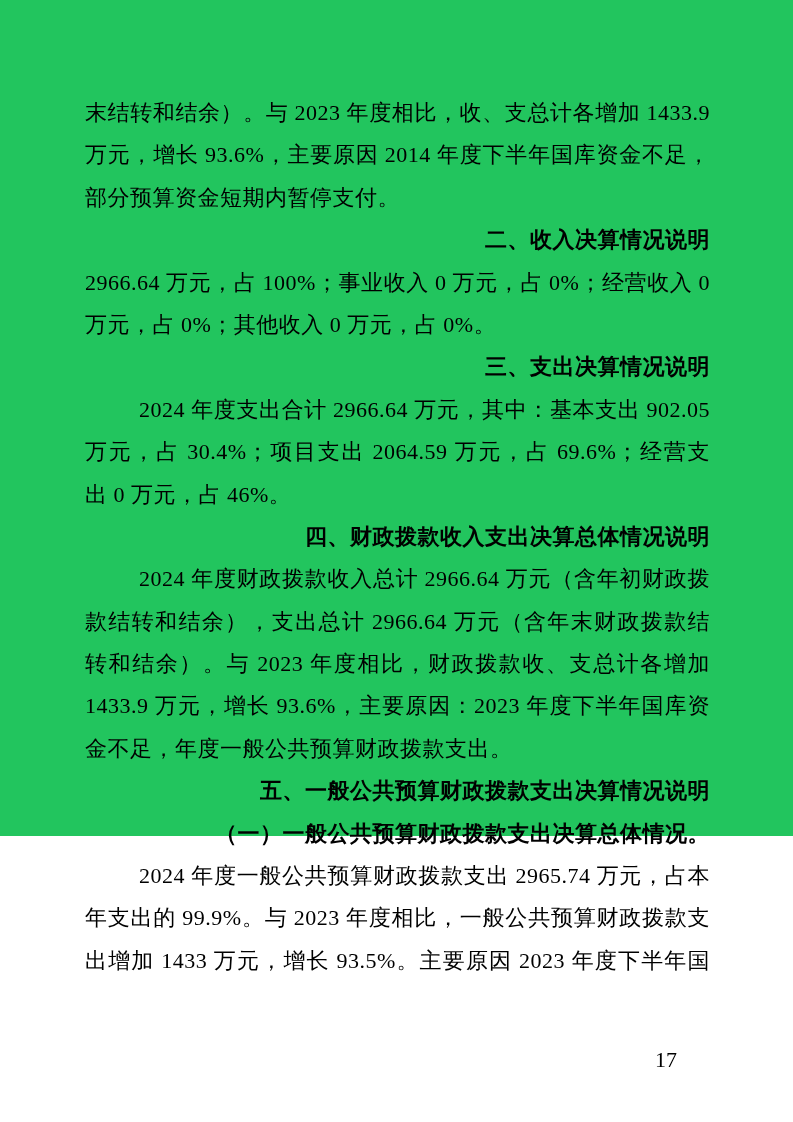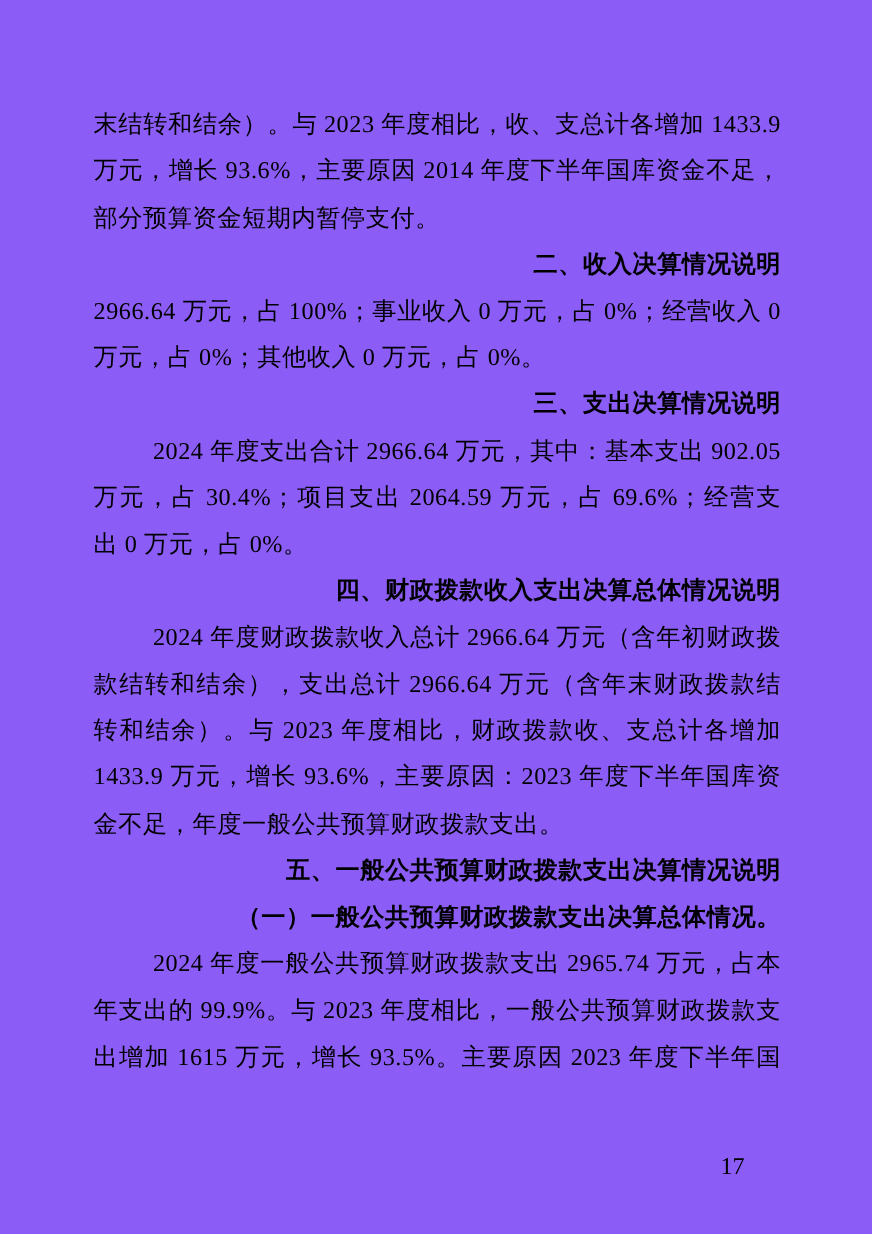--- a/index.html
+++ b/index.html
@@ -11,22 +11,22 @@
     width: 793px;
     height: 1122px;
     position: relative;
     overflow: hidden;
     color: #000000;
     font-family: "Liberation Serif", "DejaVu Serif", serif;
   }
   .page {
     position: absolute;
     left: 0; top: 0;
-    width: 793px; height: 1122px;
-    background: #8b5cf6;
+    width: 793px; height: 836px;
+    background: #22c55e;
   }
   .content {
     position: absolute;
     left: 85px;
     top: 92px;
     width: 625px;
   }
   .line {
     font-size: 22px;
     line-height: 42.4px;
@@ -80,31 +80,31 @@
     <div class="line">万元，增长 93.6%，主要原因 2014 年度下半年国库资金不足，</div>
     <div class="line end">部分预算资金短期内暂停支付。</div>
 
     <div class="heading">二、收入决算情况说明</div>
     <div class="line">2966.64 万元，占 100%；事业收入 0 万元，占 0%；经营收入 0</div>
     <div class="line end">万元，占 0%；其他收入 0 万元，占 0%。</div>
 
     <div class="heading">三、支出决算情况说明</div>
     <div class="line indent">2024 年度支出合计 2966.64 万元，其中：基本支出 902.05</div>
     <div class="line">万元，占 30.4%；项目支出 2064.59 万元，占 69.6%；经营支</div>
-    <div class="line end">出 0 万元，占 0%。</div>
+    <div class="line end">出 0 万元，占 46%。</div>
 
     <div class="heading">四、财政拨款收入支出决算总体情况说明</div>
     <div class="line indent">2024 年度财政拨款收入总计 2966.64 万元（含年初财政拨</div>
     <div class="line">款结转和结余），支出总计 2966.64 万元（含年末财政拨款结</div>
     <div class="line">转和结余）。与 2023 年度相比，财政拨款收、支总计各增加</div>
     <div class="line">1433.9 万元，增长 93.6%，主要原因：2023 年度下半年国库资</div>
     <div class="line end">金不足，年度一般公共预算财政拨款支出。</div>
 
     <div class="heading">五、一般公共预算财政拨款支出决算情况说明</div>
     <div class="subheading">（一）一般公共预算财政拨款支出决算总体情况。</div>
     <div class="line indent">2024 年度一般公共预算财政拨款支出 2965.74 万元，占本</div>
     <div class="line">年支出的 99.9%。与 2023 年度相比，一般公共预算财政拨款支</div>
-    <div class="line">出增加 1615 万元，增长 93.5%。主要原因 2023 年度下半年国</div>
+    <div class="line">出增加 1433 万元，增长 93.5%。主要原因 2023 年度下半年国</div>
 
   </div>
 
   <div class="page-number">17</div>
 </div>
 
 </body></html>

